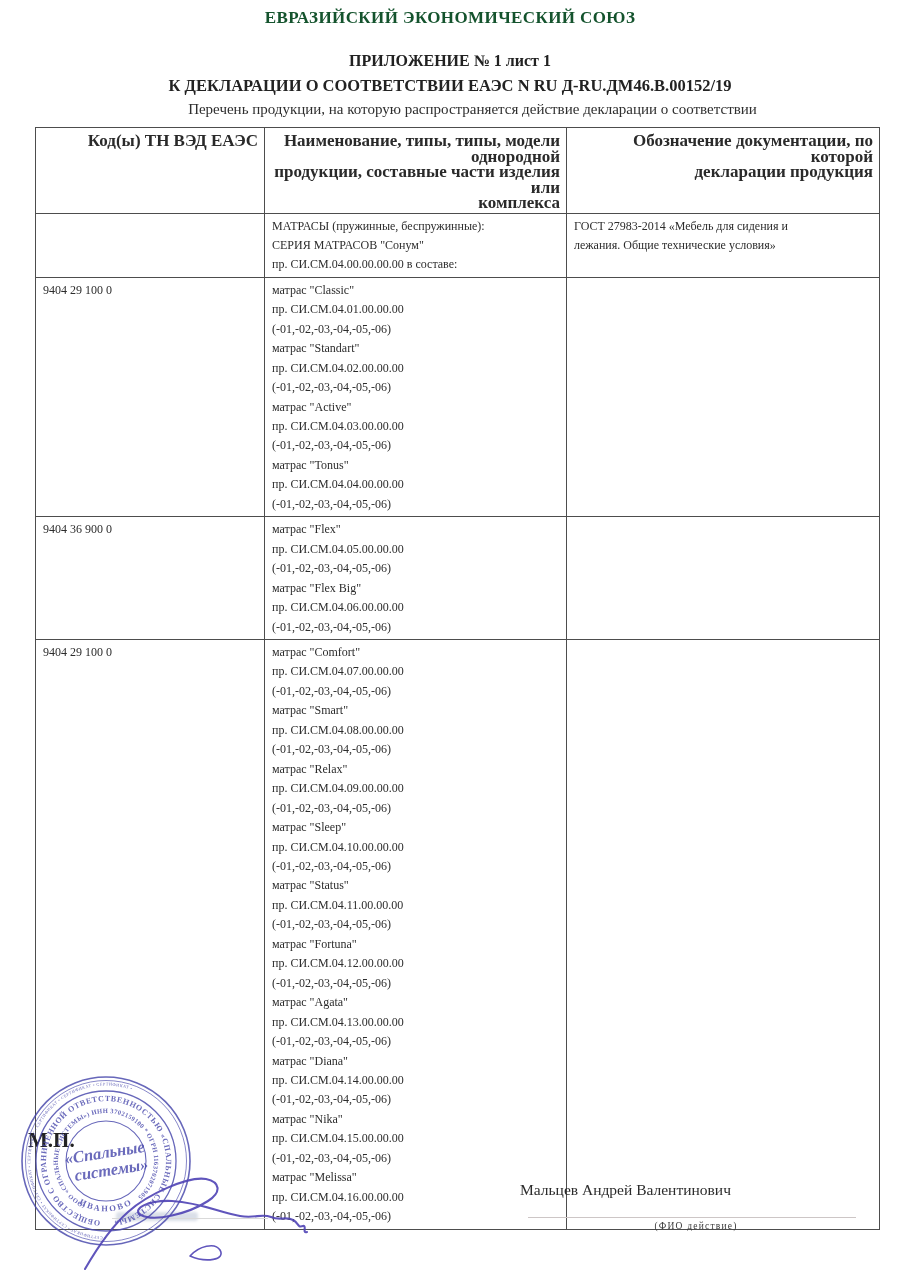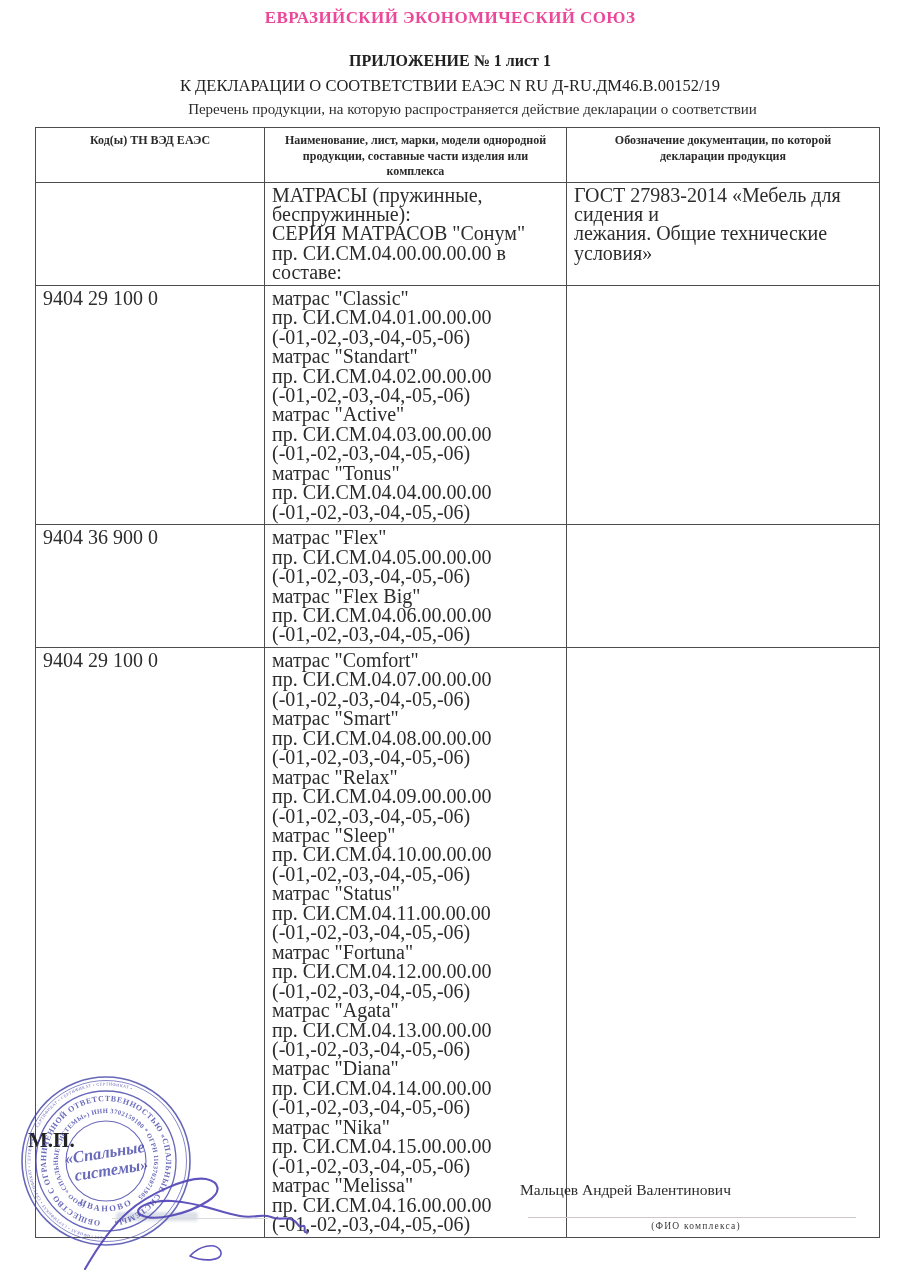--- a/index.html
+++ b/index.html
@@ -2,35 +2,35 @@
 <html lang="ru"><head>
 <meta charset="utf-8">
 <style>
   html,body{margin:0;padding:0;}
   body{width:900px;height:1280px;background:#ffffff;position:relative;overflow:hidden;
        font-family:"Liberation Serif","DejaVu Serif",serif;color:#2b2b2b;}
   .page{position:absolute;inset:0;background:#ffffff;}
 
   
   .titles{position:absolute;left:0;top:8px;width:900px;text-align:center;}
-  .t1{font-size:17px;font-weight:bold;letter-spacing:.4px;color:#ec4899;}
+  .t1{font-size:17px;font-weight:bold;letter-spacing:.4px;color:#14532d;}
   .t2{font-size:16px;font-weight:bold;margin-top:24px;color:#222;}
-  .t3{font-size:16.5px;font-weight:normal;margin-top:6px;color:#222;}
+  .t3{font-size:16.5px;font-weight:bold;margin-top:6px;color:#222;}
   .subtitle{position:absolute;left:0;top:101px;width:859px;text-align:center;
             font-size:15px;color:#2e2e2e;margin-left:43px;}
 
   
   table.decl{position:absolute;left:35px;top:127px;width:844px;border-collapse:collapse;
              table-layout:fixed;}
   table.decl col.c1{width:229px;} table.decl col.c2{width:302px;} table.decl col.c3{width:313px;}
   table.decl th, table.decl td{border:1px solid #4d4d4d;vertical-align:top;
              white-space:pre-line;overflow:hidden;}
-  table.decl th{font-size:12px;font-weight:bold;text-align:center;color:#2a2a2a;
+  table.decl th{font-size:17px;font-weight:bold;text-align:right;color:#2a2a2a;
              padding:5px 6px 2px 6px;line-height:15.5px;height:42px;}
-  table.decl td{font-size:20px;line-height:19.45px;color:#2c2c2c;padding:3px 6px 2px 7px;}
+  table.decl td{font-size:12px;line-height:19.45px;color:#2c2c2c;padding:3px 6px 2px 7px;}
   tr.rowA td{height:55px;} tr.rowB td{height:226px;} tr.rowC td{height:105px;} tr.rowD td{height:581px;}
 
   
   .mp{position:absolute;left:28px;top:1128px;font-size:21px;font-weight:bold;color:#222;z-index:1;}
   .applicant{position:absolute;left:520px;top:1181px;width:352px;text-align:left;
              font-size:15.5px;color:#2c2c2c;}
   .sig-line-right{position:absolute;left:528px;top:1217px;width:328px;border-top:1px solid #cdc6c6;}
   .fio-label{position:absolute;left:520px;top:1221px;width:352px;text-align:center;
              font-size:9.5px;letter-spacing:1.2px;color:#3a3a3a;}
   .sig-line-left{position:absolute;left:112px;top:1218px;width:156px;border-top:1px solid #d9d9d9;z-index:1;}
@@ -54,21 +54,21 @@
 
   <table class="decl">
     <colgroup>
         <col class="c1">
         <col class="c2">
         <col class="c3">
       </colgroup>
     <thead>
       <tr>
         <th>Код(ы) ТН ВЭД ЕАЭС</th>
-        <th>Наименование, лист, марки, модели однородной
+        <th>Наименование, типы, типы, модели однородной
 продукции, составные части изделия или
 комплекса</th>
         <th>Обозначение документации, по которой
 декларации продукция</th>
       </tr>
     </thead>
     <tbody>
       <tr class="rowA">
         <td></td>
         <td>МАТРАСЫ (пружинные, беспружинные):
@@ -182,15 +182,15 @@
                C 195 49 201 43 211 47 C 220 51 226 46 233 50 C 239 53 237 58 243 56 C 247 55 242 64 247 62"></path>
       <path d="M 130 86 C 146 93 166 90 160 80 C 155 72 139 76 130 86" stroke-width="1.6"></path>
     </g>
   </svg>
 
   <div class="artifact"></div>
   <div class="sig-line-left"></div>
 
   <div class="applicant">Мальцев Андрей Валентинович</div>
   <div class="sig-line-right"></div>
-  <div class="fio-label">(ФИО комплекса)</div>
+  <div class="fio-label">(ФИО действие)</div>
 
 </div>
 
 </body></html>

